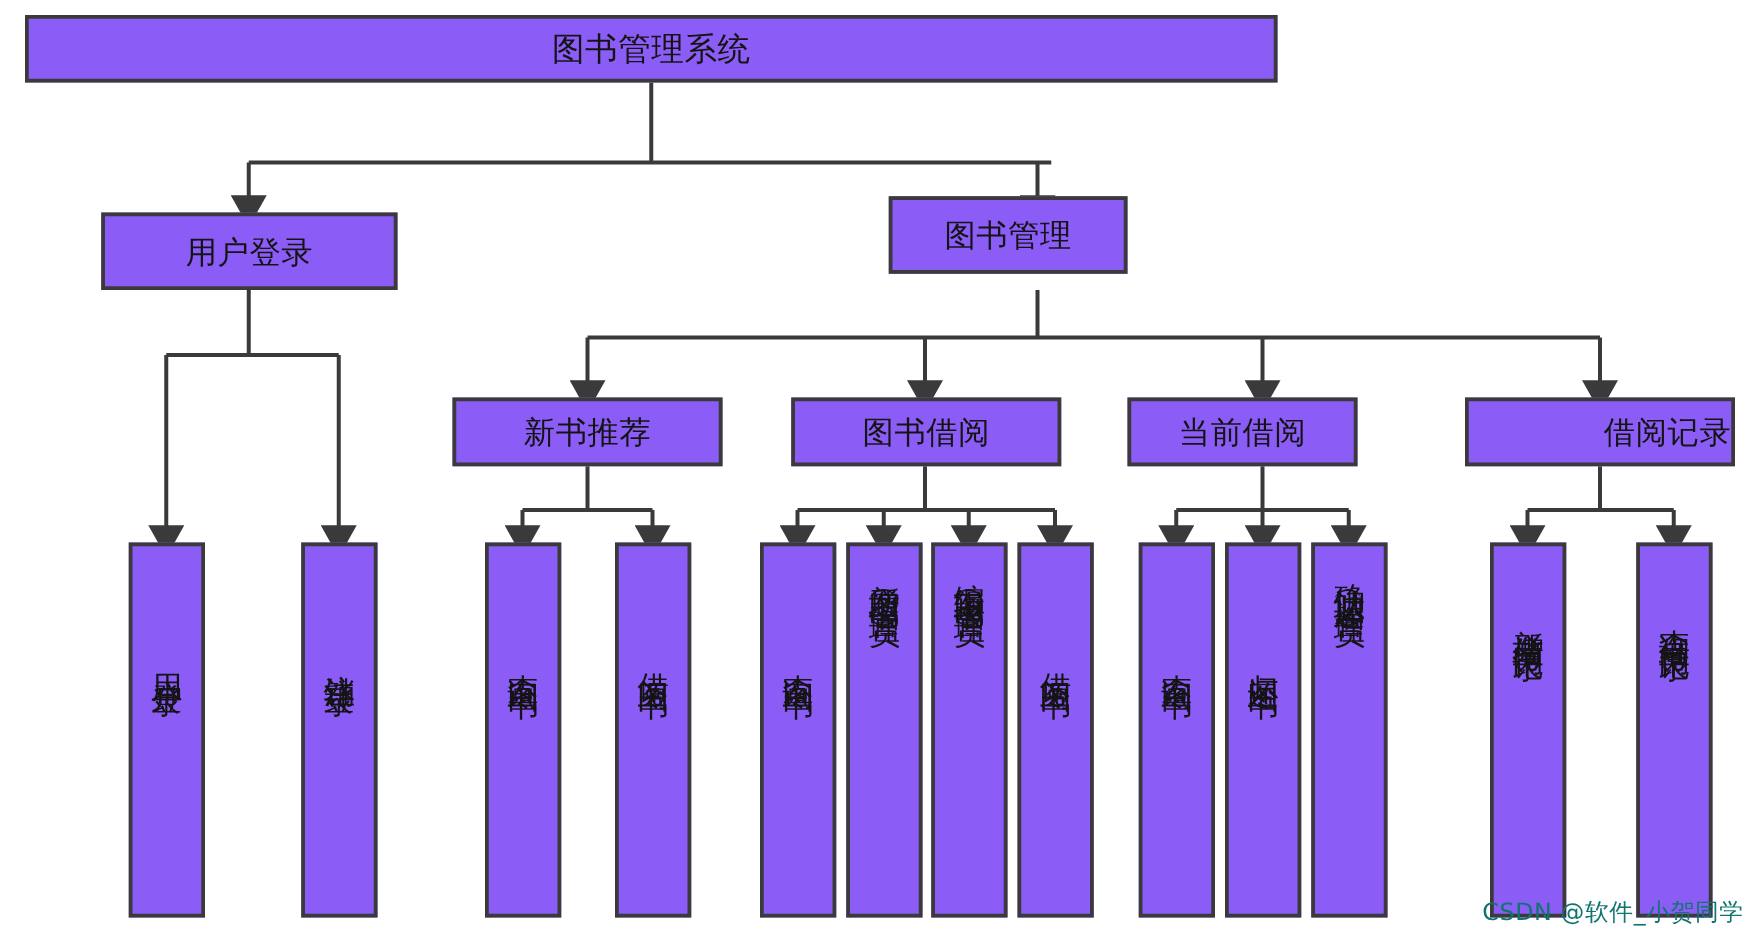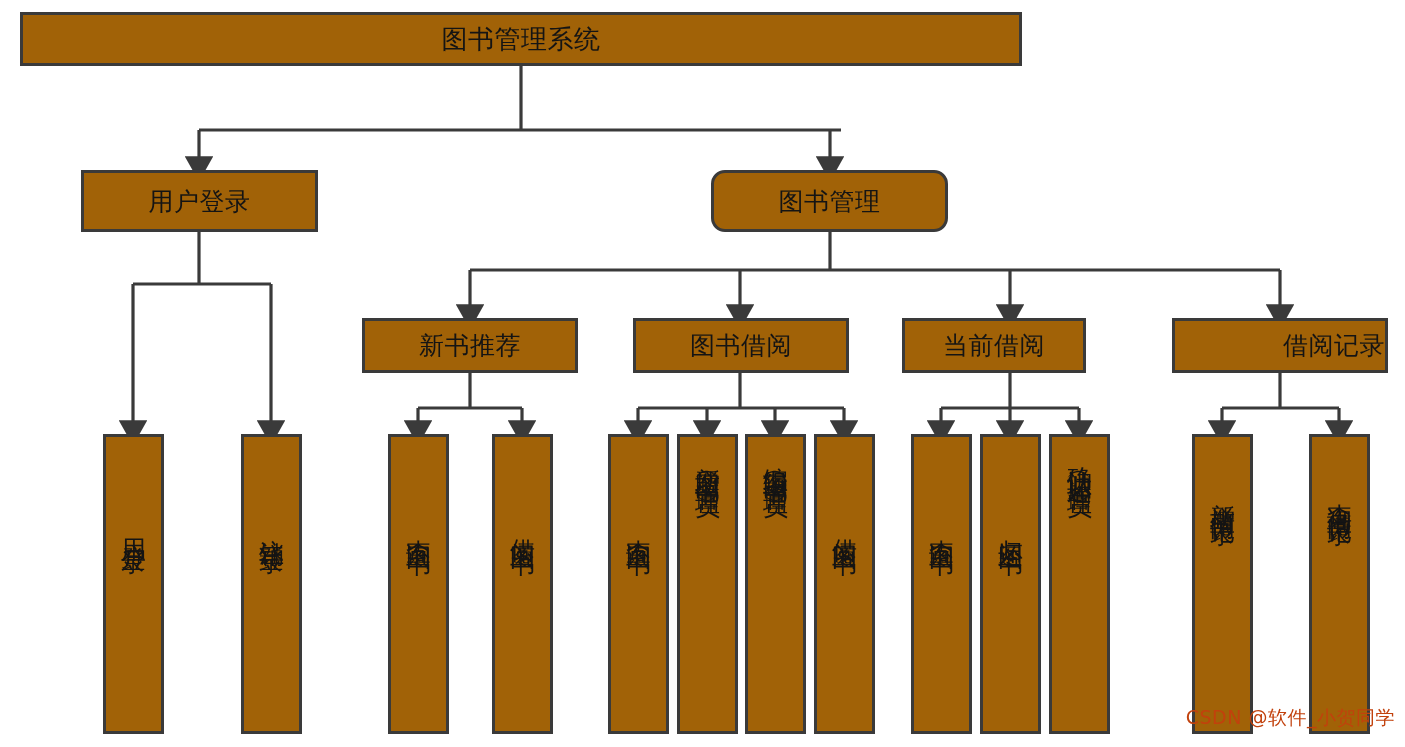--- a/index.html
+++ b/index.html
@@ -23,21 +23,21 @@
     position: absolute;
     left: 0;
     top: 0;
     width: 1405px;
     height: 747px;
     pointer-events: none;
   }
   .node {
     position: absolute;
     box-sizing: border-box;
-    background: #a16207;
+    background: #8b5cf6;
     border: 3px solid #3a3a3a;
     display: flex;
     align-items: center;
     justify-content: center;
     z-index: 2;
   }
   .node .label {
     display: block;
     text-align: center;
     color: #141414;
@@ -70,23 +70,23 @@
   }
   .node.leaf.tall .label {
     margin-top: 6px;
   }
   .node.leaf.semi .label {
     margin-top: 42px;
   }
   .watermark {
     position: absolute;
     right: 10px;
-    bottom: 16px;
+    bottom: 4px;
     font-size: 19px;
-    color: #c2410c;
+    color: #0f766e;
     white-space: nowrap;
     z-index: 5;
     letter-spacing: 0.5px;
   }
 </style>
 </head>
 <body>
 
 <div id="canvas">
 
@@ -140,21 +140,21 @@
     </g>
   </svg>
 
   <div class="node root" style="left:20px; top:12px; width:1002px; height:54px;">
     <span class="label">图书管理系统</span>
   </div>
 
   <div class="node branch" style="left:81px; top:170px; width:237px; height:62px;">
     <span class="label">用户登录</span>
   </div>
-  <div class="node branch" style="left:711px; top:170px; width:237px; height:62px;border-radius:14px;">
+  <div class="node branch" style="left:711px; top:157px; width:191px; height:62px;">
     <span class="label">图书管理</span>
   </div>
 
   <div class="node branch" style="left:362px; top:318px; width:216px; height:55px;">
     <span class="label">新书推荐</span>
   </div>
   <div class="node branch" style="left:633px; top:318px; width:216px; height:55px;">
     <span class="label">图书借阅</span>
   </div>
   <div class="node branch" style="left:902px; top:318px; width:184px; height:55px;">

